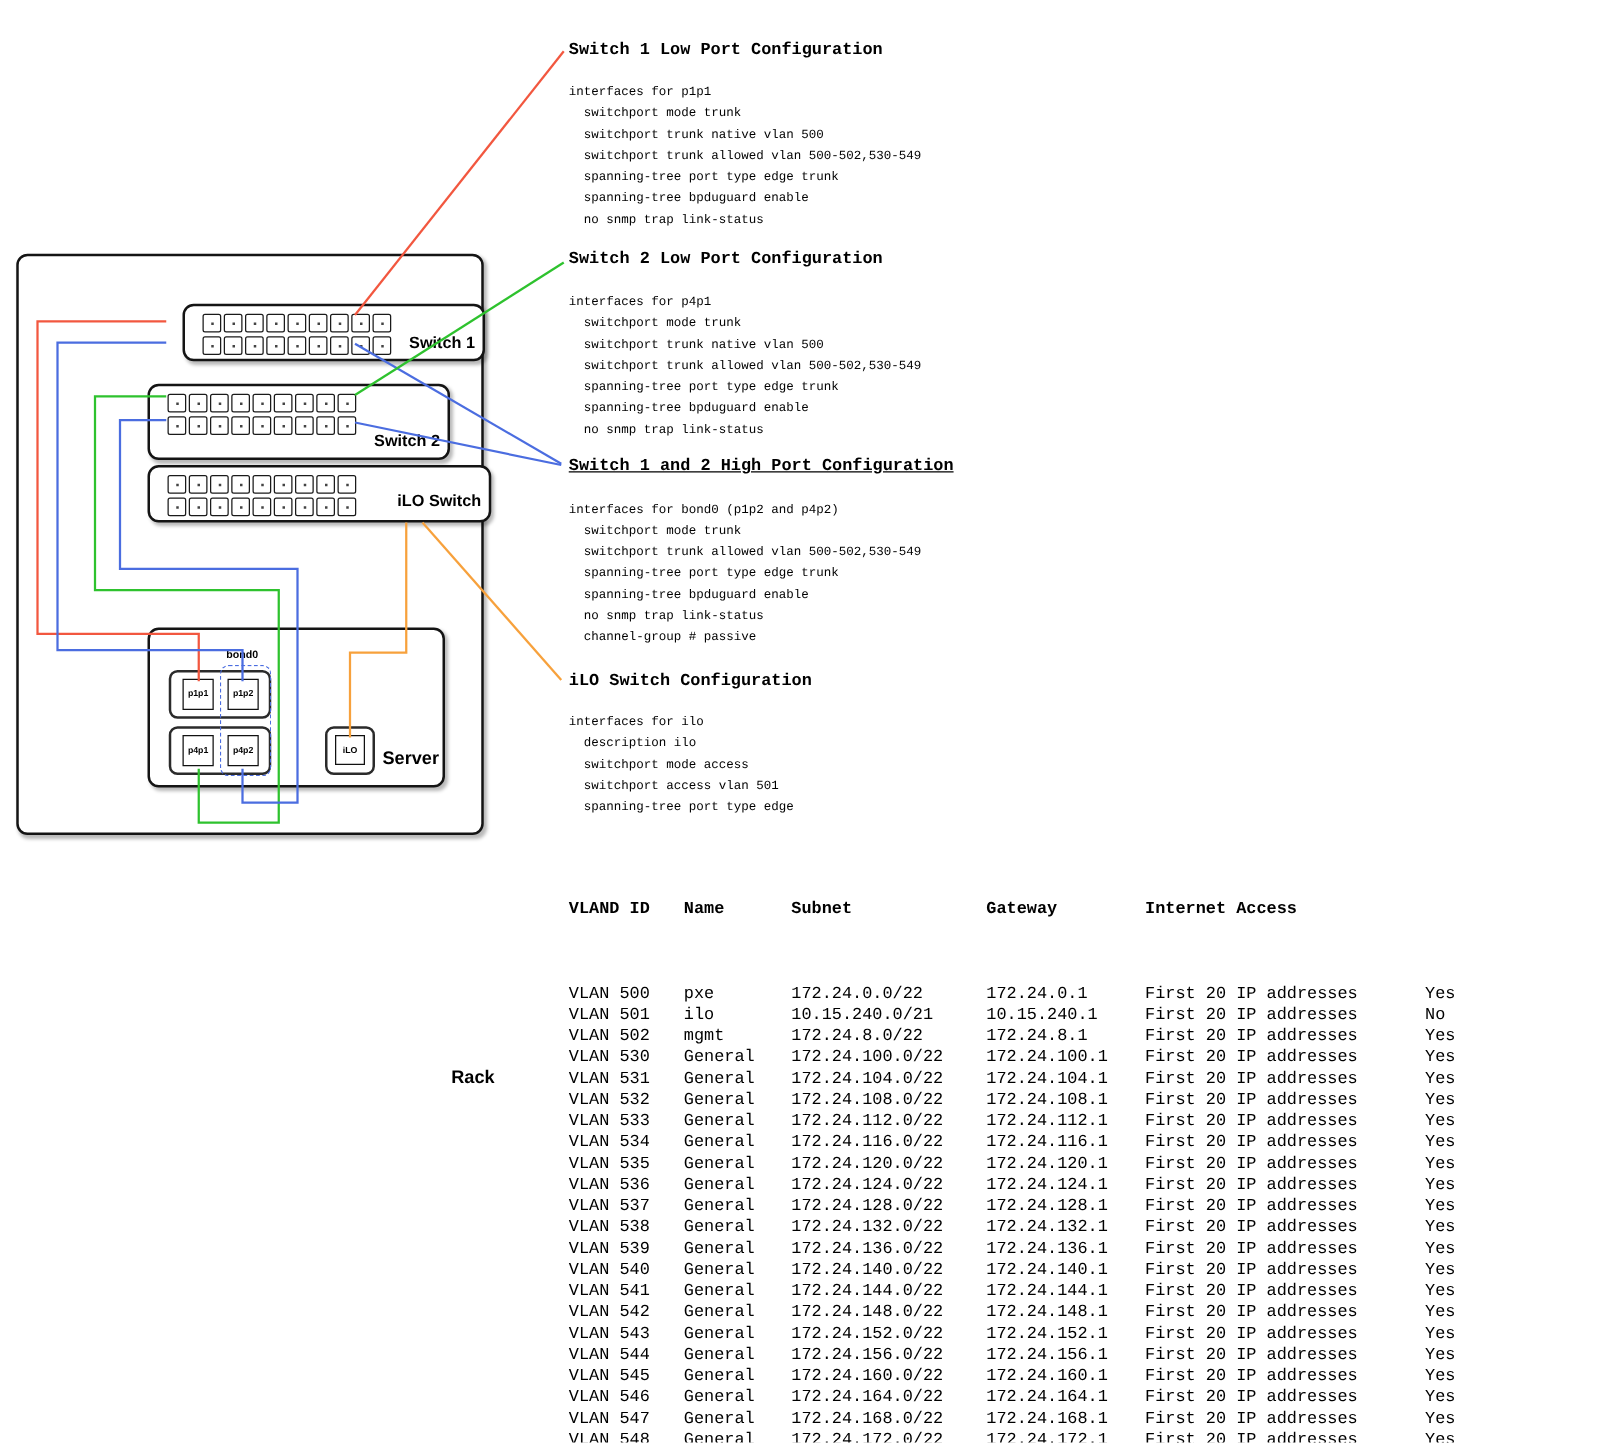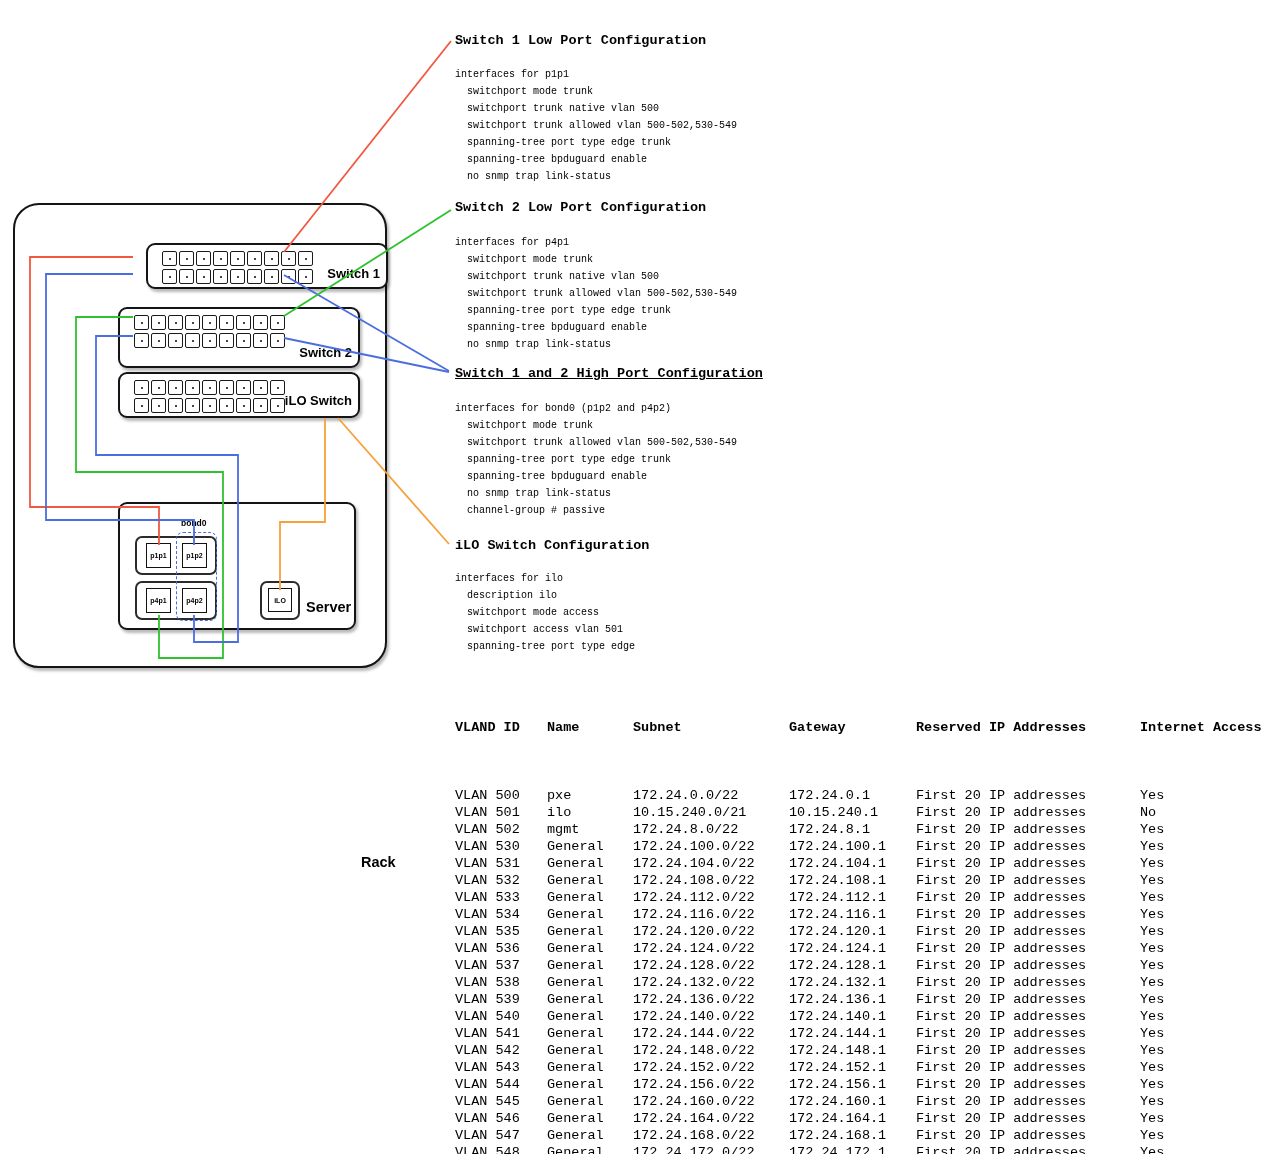--- a/index.html
+++ b/index.html
@@ -5,24 +5,24 @@
   html,body{margin:0;padding:0;}
   body{
     width:1287px;height:1154px;position:relative;background:#ffffff;
     font-family:"Liberation Sans", sans-serif;color:#000;
     overflow:hidden;
   }
   
   .box{position:absolute;box-sizing:border-box;background:#fff;
        border:2px solid #141414;border-radius:9px;
        box-shadow:2px 2.5px 3px rgba(0,0,0,0.28);}
-  #rack{left:13px;top:203px;width:374px;height:465px;border-radius:26px;}
+  #rack{left:13px;top:203px;width:374px;height:465px;}
   #switch1{left:118px;top:243px;width:242px;height:46px;margin-left:28px;}
   #switch2{left:118px;top:307px;width:242px;height:61px;}
-  #iloswitch{left:118px;top:372px;width:242px;height:46px;}
+  #iloswitch{left:118px;top:372px;width:275px;height:46px;}
   #server{left:118px;top:502px;width:238px;height:128px;}
   .nic-group{position:absolute;box-sizing:border-box;border:2px solid #2b2b2b;
        border-radius:7px;background:#fff;}
   #nicg1{left:135px;top:536px;width:82px;height:39px;}
   #nicg2{left:135px;top:581px;width:82px;height:39px;}
   #ilogroup{left:260px;top:581px;width:40px;height:39px;}
   .nic-port{position:absolute;box-sizing:border-box;border:1.5px solid #111;
        background:#fff;display:flex;align-items:center;justify-content:center;
        font-size:7px;font-weight:bold;letter-spacing:0;}
   #p1p1{left:146px;top:543px;width:25px;height:25px;}
@@ -205,15 +205,15 @@
   channel-group # passive</pre>
 
 <div class="cfg-title" style="top:538px;">iLO Switch Configuration</div>
 <pre class="cfg-body" style="top:570px;">interfaces for ilo
   description ilo
   switchport mode access
   switchport access vlan 501
   spanning-tree port type edge</pre>
 
 <div id="vlan-table">
-  <div id="vlan-header"><span class="cell c0">VLAND ID</span><span class="cell c1">Name</span><span class="cell c2">Subnet</span><span class="cell c3">Gateway</span><span class="cell c4">Reserved IP Addresses</span><span class="cell c5">Internet Access</span></div>
+  <div id="vlan-header"><span class="cell c0">VLAND ID</span><span class="cell c1">Name</span><span class="cell c2">Subnet</span><span class="cell c3">Gateway</span><span class="cell c5">Internet Access</span></div>
   <div id="vlan-rows"><div class="vlan-row"><span class="cell c0">VLAN 500</span><span class="cell c1">pxe</span><span class="cell c2">172.24.0.0/22</span><span class="cell c3">172.24.0.1</span><span class="cell c4">First 20 IP addresses</span><span class="cell c5">Yes</span></div><div class="vlan-row"><span class="cell c0">VLAN 501</span><span class="cell c1">ilo</span><span class="cell c2">10.15.240.0/21</span><span class="cell c3">10.15.240.1</span><span class="cell c4">First 20 IP addresses</span><span class="cell c5">No</span></div><div class="vlan-row"><span class="cell c0">VLAN 502</span><span class="cell c1">mgmt</span><span class="cell c2">172.24.8.0/22</span><span class="cell c3">172.24.8.1</span><span class="cell c4">First 20 IP addresses</span><span class="cell c5">Yes</span></div><div class="vlan-row"><span class="cell c0">VLAN 530</span><span class="cell c1">General</span><span class="cell c2">172.24.100.0/22</span><span class="cell c3">172.24.100.1</span><span class="cell c4">First 20 IP addresses</span><span class="cell c5">Yes</span></div><div class="vlan-row"><span class="cell c0">VLAN 531</span><span class="cell c1">General</span><span class="cell c2">172.24.104.0/22</span><span class="cell c3">172.24.104.1</span><span class="cell c4">First 20 IP addresses</span><span class="cell c5">Yes</span></div><div class="vlan-row"><span class="cell c0">VLAN 532</span><span class="cell c1">General</span><span class="cell c2">172.24.108.0/22</span><span class="cell c3">172.24.108.1</span><span class="cell c4">First 20 IP addresses</span><span class="cell c5">Yes</span></div><div class="vlan-row"><span class="cell c0">VLAN 533</span><span class="cell c1">General</span><span class="cell c2">172.24.112.0/22</span><span class="cell c3">172.24.112.1</span><span class="cell c4">First 20 IP addresses</span><span class="cell c5">Yes</span></div><div class="vlan-row"><span class="cell c0">VLAN 534</span><span class="cell c1">General</span><span class="cell c2">172.24.116.0/22</span><span class="cell c3">172.24.116.1</span><span class="cell c4">First 20 IP addresses</span><span class="cell c5">Yes</span></div><div class="vlan-row"><span class="cell c0">VLAN 535</span><span class="cell c1">General</span><span class="cell c2">172.24.120.0/22</span><span class="cell c3">172.24.120.1</span><span class="cell c4">First 20 IP addresses</span><span class="cell c5">Yes</span></div><div class="vlan-row"><span class="cell c0">VLAN 536</span><span class="cell c1">General</span><span class="cell c2">172.24.124.0/22</span><span class="cell c3">172.24.124.1</span><span class="cell c4">First 20 IP addresses</span><span class="cell c5">Yes</span></div><div class="vlan-row"><span class="cell c0">VLAN 537</span><span class="cell c1">General</span><span class="cell c2">172.24.128.0/22</span><span class="cell c3">172.24.128.1</span><span class="cell c4">First 20 IP addresses</span><span class="cell c5">Yes</span></div><div class="vlan-row"><span class="cell c0">VLAN 538</span><span class="cell c1">General</span><span class="cell c2">172.24.132.0/22</span><span class="cell c3">172.24.132.1</span><span class="cell c4">First 20 IP addresses</span><span class="cell c5">Yes</span></div><div class="vlan-row"><span class="cell c0">VLAN 539</span><span class="cell c1">General</span><span class="cell c2">172.24.136.0/22</span><span class="cell c3">172.24.136.1</span><span class="cell c4">First 20 IP addresses</span><span class="cell c5">Yes</span></div><div class="vlan-row"><span class="cell c0">VLAN 540</span><span class="cell c1">General</span><span class="cell c2">172.24.140.0/22</span><span class="cell c3">172.24.140.1</span><span class="cell c4">First 20 IP addresses</span><span class="cell c5">Yes</span></div><div class="vlan-row"><span class="cell c0">VLAN 541</span><span class="cell c1">General</span><span class="cell c2">172.24.144.0/22</span><span class="cell c3">172.24.144.1</span><span class="cell c4">First 20 IP addresses</span><span class="cell c5">Yes</span></div><div class="vlan-row"><span class="cell c0">VLAN 542</span><span class="cell c1">General</span><span class="cell c2">172.24.148.0/22</span><span class="cell c3">172.24.148.1</span><span class="cell c4">First 20 IP addresses</span><span class="cell c5">Yes</span></div><div class="vlan-row"><span class="cell c0">VLAN 543</span><span class="cell c1">General</span><span class="cell c2">172.24.152.0/22</span><span class="cell c3">172.24.152.1</span><span class="cell c4">First 20 IP addresses</span><span class="cell c5">Yes</span></div><div class="vlan-row"><span class="cell c0">VLAN 544</span><span class="cell c1">General</span><span class="cell c2">172.24.156.0/22</span><span class="cell c3">172.24.156.1</span><span class="cell c4">First 20 IP addresses</span><span class="cell c5">Yes</span></div><div class="vlan-row"><span class="cell c0">VLAN 545</span><span class="cell c1">General</span><span class="cell c2">172.24.160.0/22</span><span class="cell c3">172.24.160.1</span><span class="cell c4">First 20 IP addresses</span><span class="cell c5">Yes</span></div><div class="vlan-row"><span class="cell c0">VLAN 546</span><span class="cell c1">General</span><span class="cell c2">172.24.164.0/22</span><span class="cell c3">172.24.164.1</span><span class="cell c4">First 20 IP addresses</span><span class="cell c5">Yes</span></div><div class="vlan-row"><span class="cell c0">VLAN 547</span><span class="cell c1">General</span><span class="cell c2">172.24.168.0/22</span><span class="cell c3">172.24.168.1</span><span class="cell c4">First 20 IP addresses</span><span class="cell c5">Yes</span></div><div class="vlan-row"><span class="cell c0">VLAN 548</span><span class="cell c1">General</span><span class="cell c2">172.24.172.0/22</span><span class="cell c3">172.24.172.1</span><span class="cell c4">First 20 IP addresses</span><span class="cell c5">Yes</span></div></div>
 </div>
 
 </body></html>

